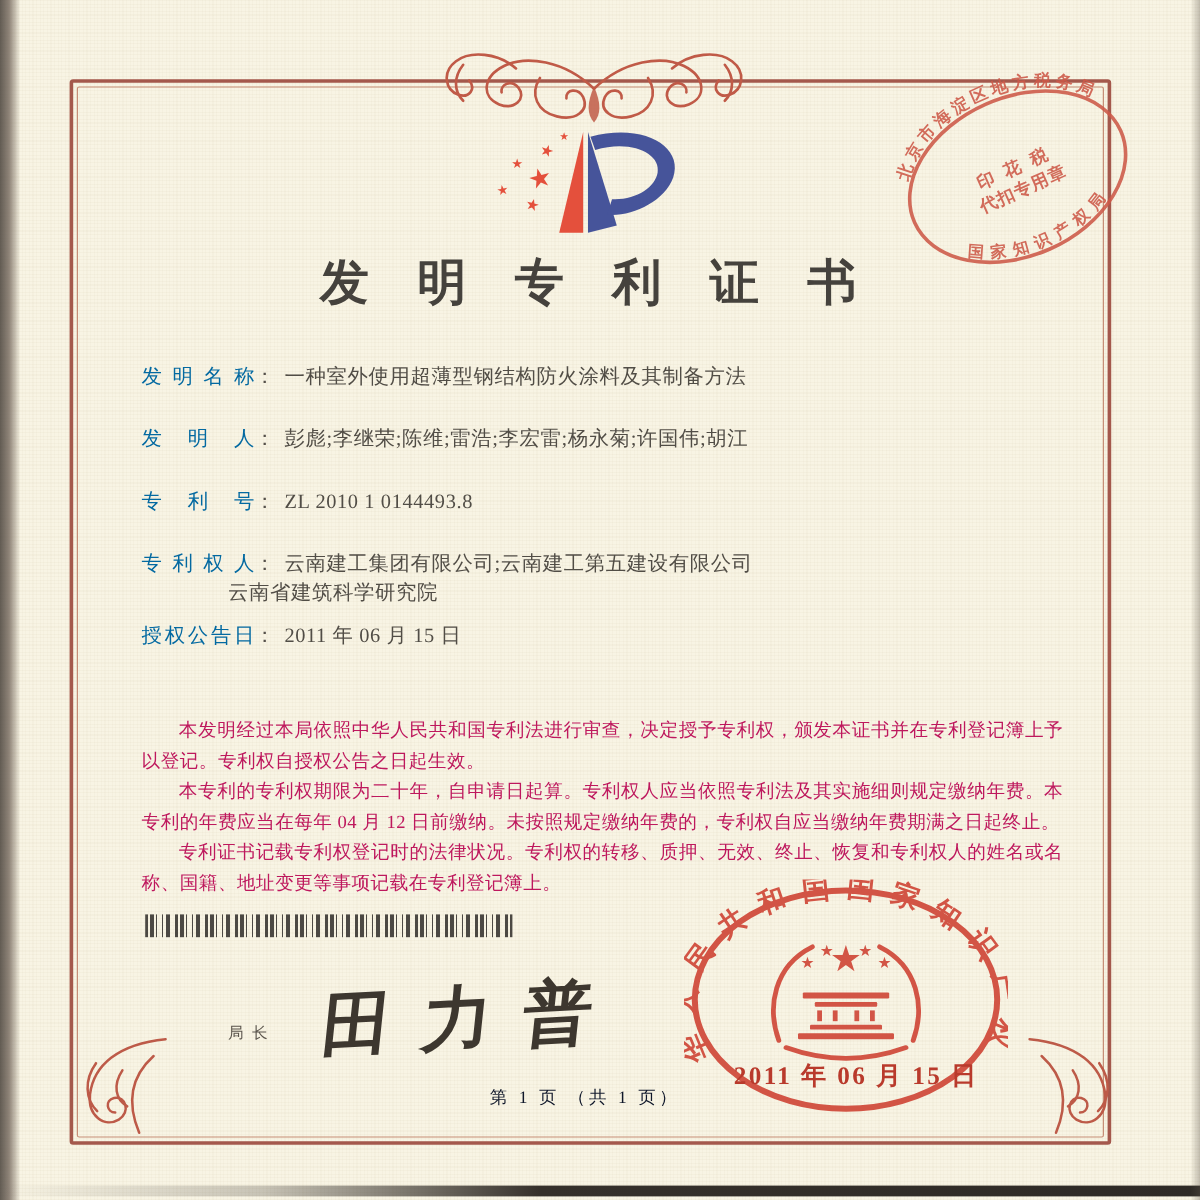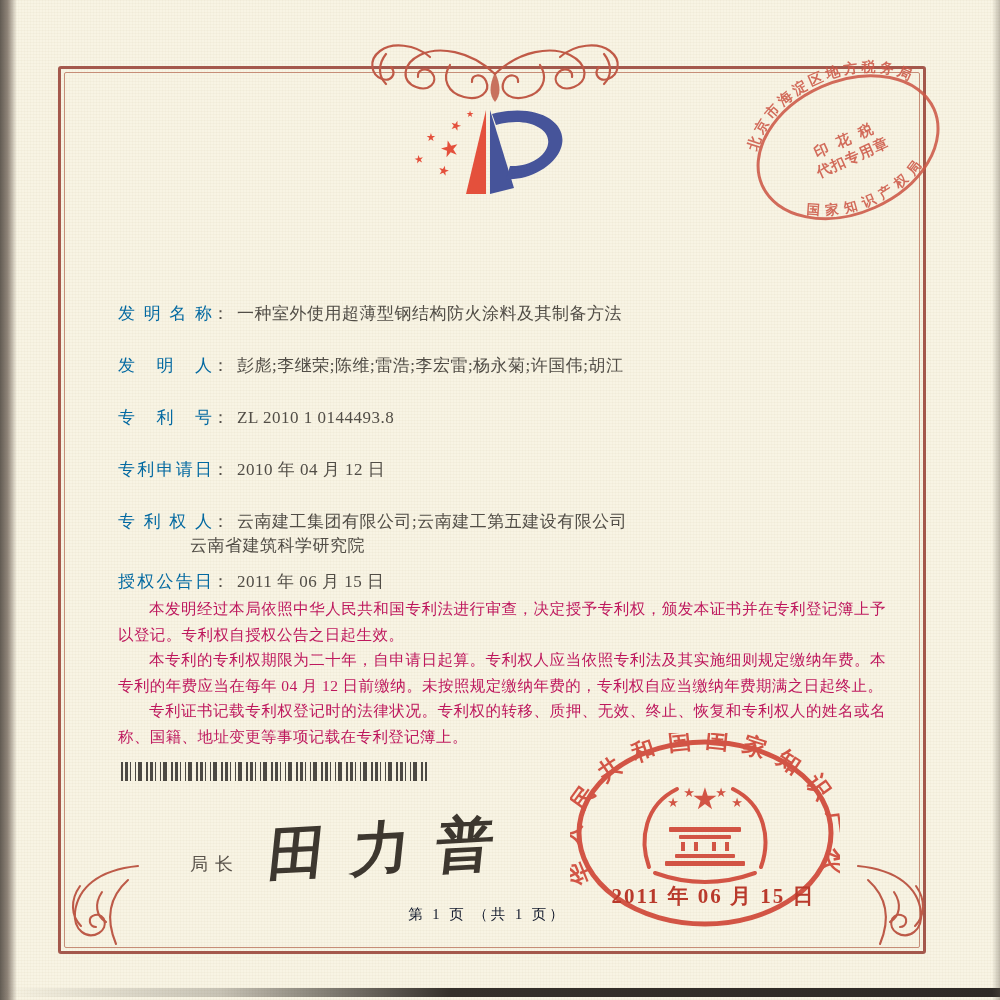--- a/index.html
+++ b/index.html
@@ -44,21 +44,21 @@
   .body-text p{margin:0; text-indent:2em;}
 
   .barcode{position:absolute; left:121px; top:762px; width:306px; height:19px;
     background:
       repeating-linear-gradient(90deg,#35322e 0 2px, transparent 2px 4px, #35322e 4px 7px,
         transparent 7px 9px, #35322e 9px 10px, transparent 10px 14px, #35322e 14px 15px,
         transparent 15px 17px, #35322e 17px 21px, transparent 21px 25px);
     opacity:.88;}
 
   .sign-row{position:absolute; left:190px; top:818px; width:330px; height:90px;}
-  .sign-title{position:absolute; left:0; top:34px; font-size:18px; letter-spacing:7px; color:#5a544c;}
+  .sign-title{position:absolute; left:0; top:34px; font-size:13px; letter-spacing:7px; color:#5a544c;}
   .sign-name{position:absolute; left:78px; top:-8px; font-size:58px; font-weight:600; color:#3d372f;
     letter-spacing:26px; transform:rotate(-3deg) skewX(-9deg); font-family:"Liberation Serif",serif;}
 
   .main-seal{position:absolute; left:570px; top:733px; opacity:.93;}
   .seal-date{position:absolute; left:596px; top:882px; width:235px; text-align:center;
     font-size:21px; font-weight:bold; color:#b93a2c; letter-spacing:2px;}
 
   .tax-stamp{position:absolute; left:746px; top:62px; transform:rotate(-24deg); opacity:.88;}
 
   .footer{position:absolute; left:60px; width:855px; top:905px; text-align:center;
@@ -109,33 +109,31 @@
       <path d="M84,14 C128,2 162,22 153,48 C146,68 118,81 98,79 L102,66 C122,67 138,56 140,44 C143,28 118,16 88,25 Z" fill="#46549a"></path>
     </svg>
     <span class="star" style="left:32px; top:38px; font-size:22px; transform:rotate(-14deg);">★</span>
     <span class="star" style="left:18px; top:32px; font-size:11px;">★</span>
     <span class="star" style="left:42px; top:19px; font-size:13px; transform:rotate(18deg);">★</span>
     <span class="star" style="left:58px; top:10px; font-size:9px;">★</span>
     <span class="star" style="left:6px; top:54px; font-size:11px; transform:rotate(-10deg);">★</span>
     <span class="star" style="left:30px; top:64px; font-size:13px; transform:rotate(14deg);">★</span>
   </div>
 
+  <div class="title">发 明 专 利 证 书</div>
 
   <div class="fields">
     <div class="f-row">
       <span class="f-label">发明名称</span><span class="f-colon">：</span><span class="f-value">一种室外使用超薄型钢结构防火涂料及其制备方法</span>
     </div>
     <div class="f-row">
       <span class="f-label">发明人</span><span class="f-colon">：</span><span class="f-value">彭彪;李继荣;陈维;雷浩;李宏雷;杨永菊;许国伟;胡江</span>
     </div>
     <div class="f-row">
       <span class="f-label">专利号</span><span class="f-colon">：</span><span class="f-value">ZL 2010 1 0144493.8</span>
-    </div>
-    <div class="f-row">
-      <span class="f-label">专利申请日</span><span class="f-colon">：</span><span class="f-value">2010 年 04 月 12 日</span>
     </div>
     <div class="f-row f-row-two">
       <span class="f-label">专利权人</span><span class="f-colon">：</span><span class="f-value">云南建工集团有限公司;云南建工第五建设有限公司</span>
       <div class="f-line2">云南省建筑科学研究院</div>
     </div>
     <div class="f-row">
       <span class="f-label">授权公告日</span><span class="f-colon">：</span><span class="f-value">2011 年 06 月 15 日</span>
     </div>
   </div>
 

